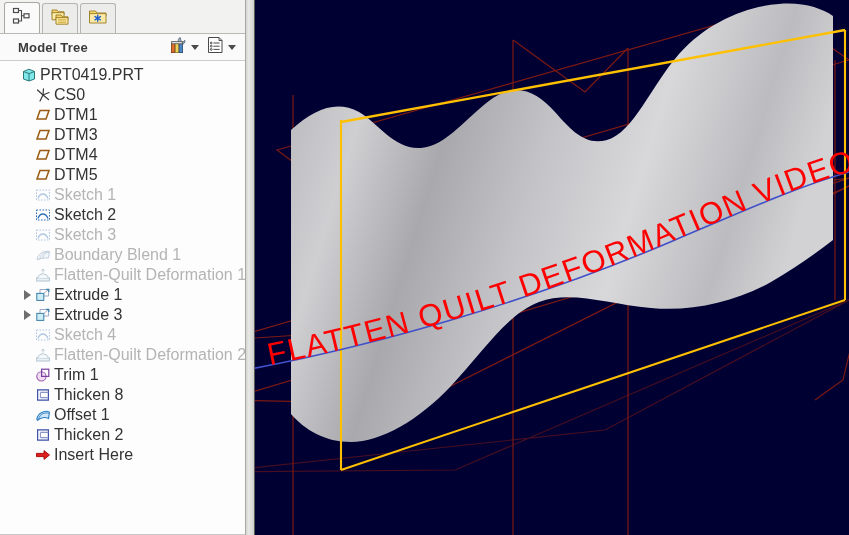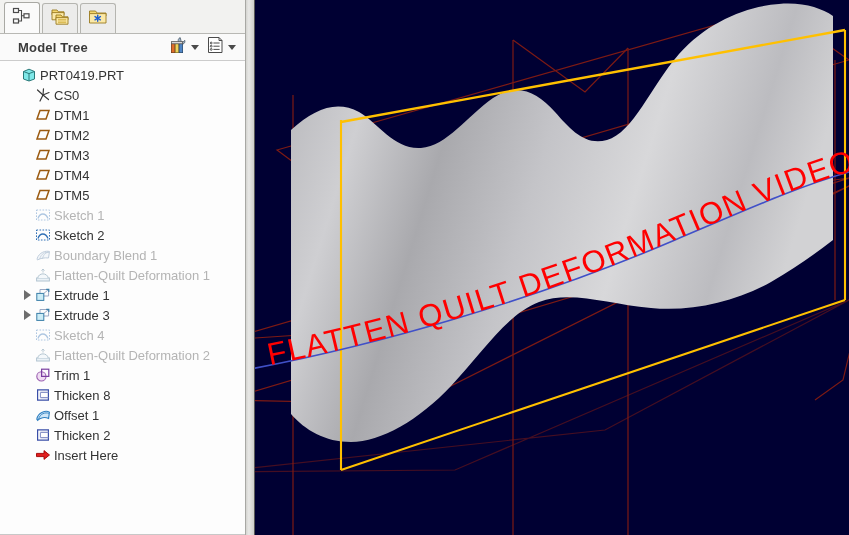--- a/index.html
+++ b/index.html
@@ -97,21 +97,21 @@
     flex: 1;
     background: #fdfdfd;
     overflow: hidden;
     padding-top: 4px;
     position: relative;
   }
   .tree-row {
     height: 20px;
     display: flex;
     align-items: center;
-    font-size: 13px;
+    font-size: 16px;
     white-space: nowrap;
     cursor: default;
     padding-left: 6px;
     box-sizing: border-box;
   }
   .tree-row .twisty {
     width: 14px;
     flex: 0 0 14px;
     display: flex;
     align-items: center;
@@ -295,29 +295,20 @@
           </span>
           <span class="lbl">DTM1</span>
         </div>
         <div class="tree-row ind1">
           <span class="twisty"></span>
           <span class="ico">
             <svg width="16" height="16" viewBox="0 0 16 16">
               <path d="M5 3.5 L14 3.5 L11 12 L2 12 Z" fill="none" stroke="#9a5a10" stroke-width="1.5"></path>
             </svg>
           </span>
-          <span class="lbl">DTM2</span>
-        </div>
-        <div class="tree-row ind1">
-          <span class="twisty"></span>
-          <span class="ico">
-            <svg width="16" height="16" viewBox="0 0 16 16">
-              <path d="M5 3.5 L14 3.5 L11 12 L2 12 Z" fill="none" stroke="#9a5a10" stroke-width="1.5"></path>
-            </svg>
-          </span>
           <span class="lbl">DTM3</span>
         </div>
         <div class="tree-row ind1">
           <span class="twisty"></span>
           <span class="ico">
             <svg width="16" height="16" viewBox="0 0 16 16">
               <path d="M5 3.5 L14 3.5 L11 12 L2 12 Z" fill="none" stroke="#9a5a10" stroke-width="1.5"></path>
             </svg>
           </span>
           <span class="lbl">DTM4</span>
@@ -343,20 +334,30 @@
         </div>
         <div class="tree-row ind1">
           <span class="twisty"></span>
           <span class="ico">
             <svg width="16" height="16" viewBox="0 0 16 16">
               <rect x="1.5" y="3" width="13" height="10" fill="none" stroke="#2f6fb5" stroke-width="1" stroke-dasharray="1.6 1.4"></rect>
               <path d="M3 11.5 C5 5.5, 10.5 5.5, 13 11.5" fill="none" stroke="#2f6fb5" stroke-width="1.3"></path>
             </svg>
           </span>
           <span class="lbl">Sketch 2</span>
+        </div>
+        <div class="tree-row ind1 dim">
+          <span class="twisty"></span>
+          <span class="ico">
+            <svg width="16" height="16" viewBox="0 0 16 16">
+              <rect x="1.5" y="3" width="13" height="10" fill="none" stroke="#2f6fb5" stroke-width="1" stroke-dasharray="1.6 1.4"></rect>
+              <path d="M3 11.5 C5 5.5, 10.5 5.5, 13 11.5" fill="none" stroke="#2f6fb5" stroke-width="1.3"></path>
+            </svg>
+          </span>
+          <span class="lbl">Sketch 3</span>
         </div>
         <div class="tree-row ind1 dim">
           <span class="twisty"></span>
           <span class="ico">
             <svg width="16" height="16" viewBox="0 0 16 16">
               <path d="M2 12 C4 5, 11 3.5, 14.5 4.5 L13.5 11 C10 10.5, 5 11.2, 2.5 13 Z" fill="#e6eef6" stroke="#5b7fa6" stroke-width="1"></path>
               <g stroke="#5b7fa6" stroke-width="0.8">
                 <path d="M4.6 12.4 C6 6.5, 10 5, 13.8 5.3" fill="none"></path>
                 <path d="M7.4 12 C8.4 7, 11.2 5.3, 14 5.2" fill="none"></path>
               </g>

